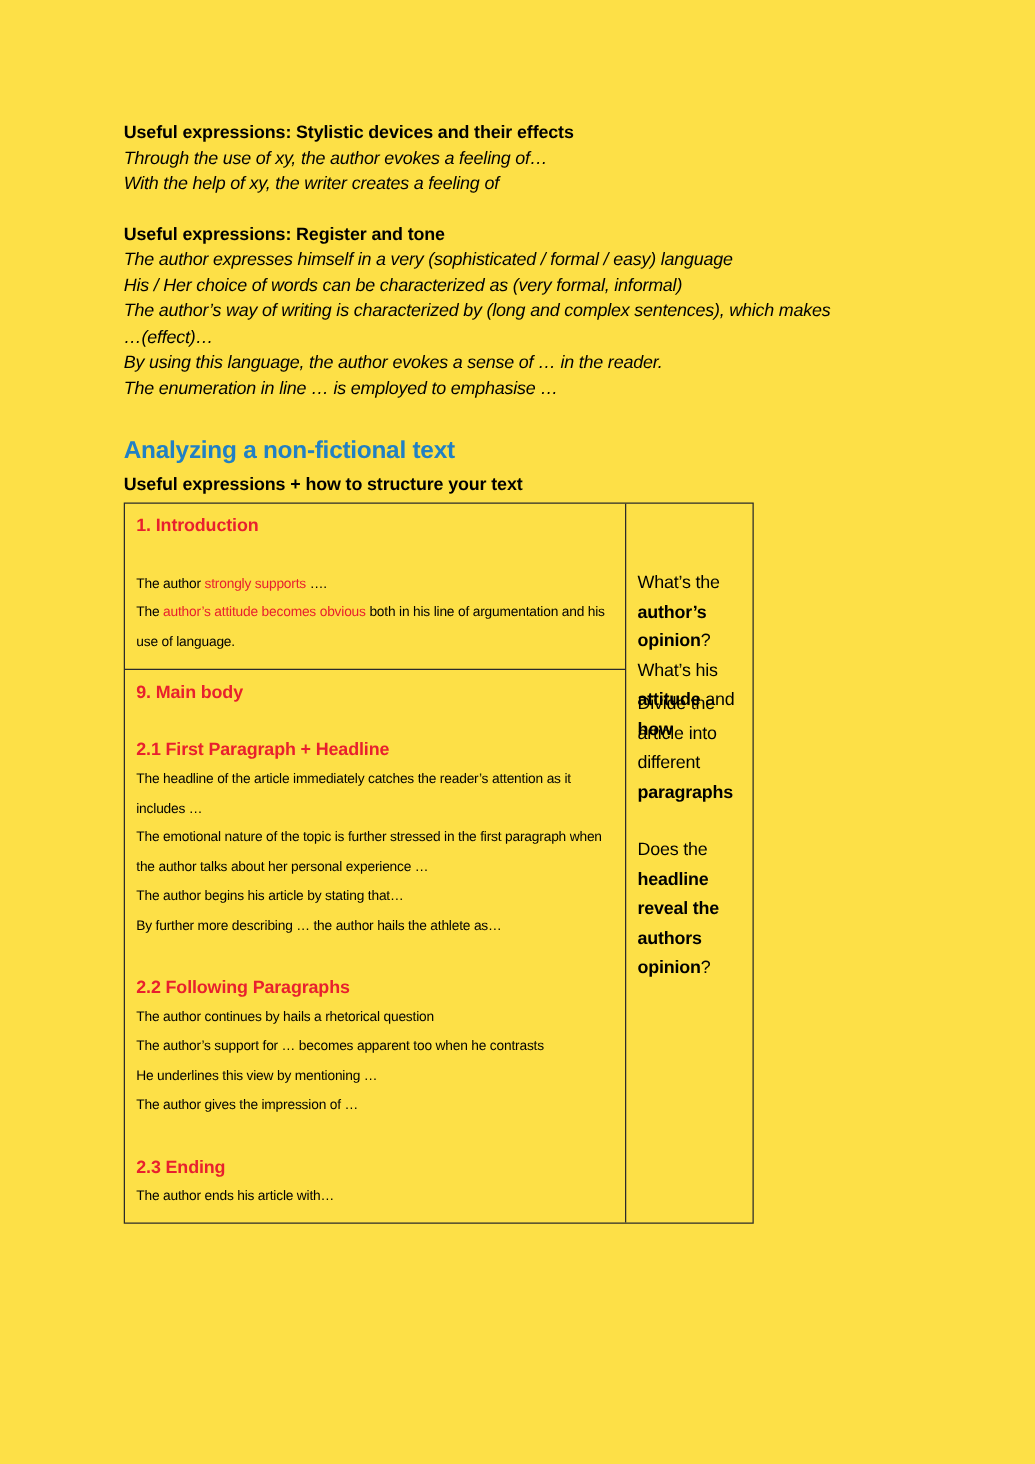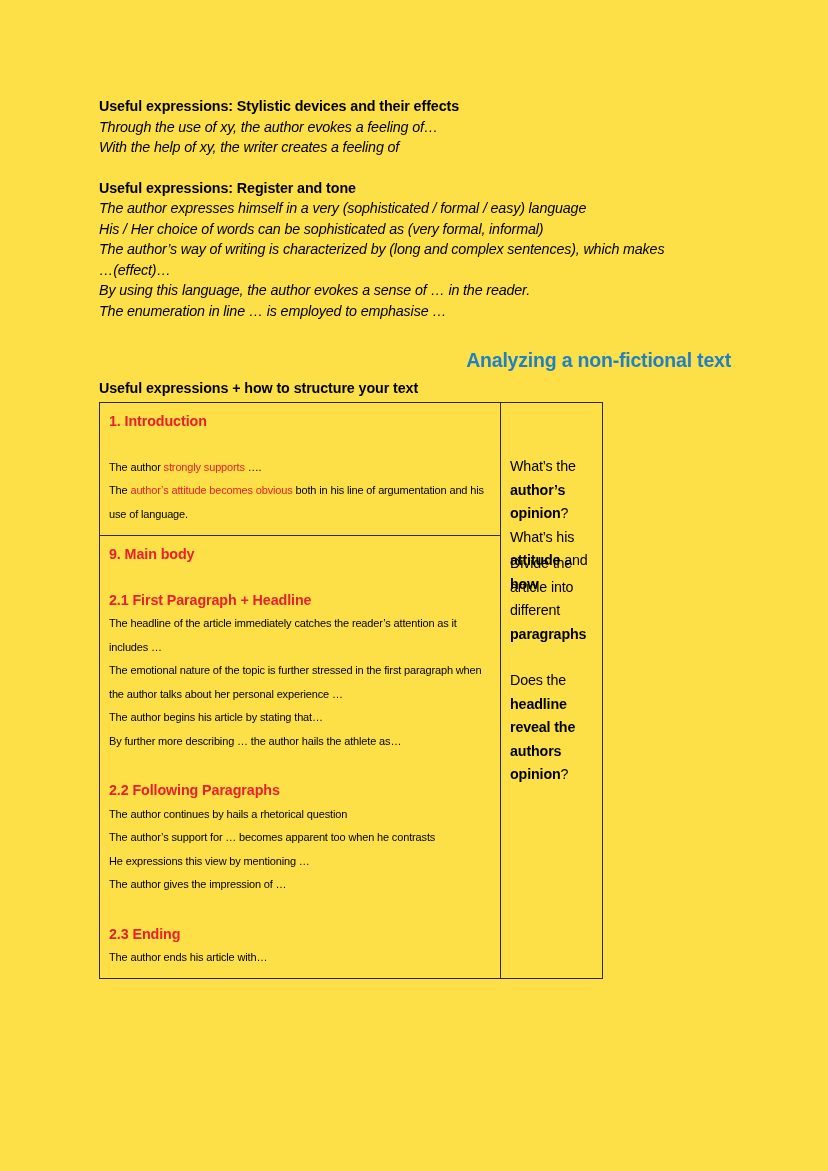--- a/index.html
+++ b/index.html
@@ -42,21 +42,21 @@
     font-style: italic;
     font-size: 14.3px;
     line-height: 20.5px;
     letter-spacing: -0.15px;
     white-space: nowrap;
   }
   .block-gap { height: 20px; }
 
   
   .doc-title {
-    text-align: right;
+    text-align: left;
     color: #2180C4;
     font-weight: bold;
     font-size: 19.5px;
     line-height: 26px;
     margin-top: 26px;
     letter-spacing: -0.2px;
   }
   .subtitle {
     font-weight: bold;
     font-size: 14.3px;
@@ -128,21 +128,21 @@
       <div class="expr-heading">Useful expressions: Stylistic devices and their effects</div>
       <div class="expr-line">Through the use of xy, the author evokes a feeling of…</div>
       <div class="expr-line">With the help of xy, the writer creates a feeling of</div>
     </div>
 
     <div class="block-gap"></div>
 
     <div class="expr-block">
       <div class="expr-heading">Useful expressions: Register and tone</div>
       <div class="expr-line">The author expresses himself in a very (sophisticated / formal / easy) language</div>
-      <div class="expr-line">His / Her choice of words can be sophisticated as (very formal, informal)</div>
+      <div class="expr-line">His / Her choice of words can be characterized as (very formal, informal)</div>
       <div class="expr-line">The author’s way of writing is characterized by (long and complex sentences), which makes</div>
       <div class="expr-line">…(effect)…</div>
       <div class="expr-line">By using this language, the author evokes a sense of … in the reader.</div>
       <div class="expr-line">The enumeration in line … is employed to emphasise …</div>
     </div>
 
     <div class="doc-title" style="color: rgb(33, 128, 196);">Analyzing a non-fictional text</div>
     <div class="subtitle">Useful expressions + how to structure your text</div>
 
     <div class="tbl">
@@ -165,21 +165,21 @@
           <div class="t-line">The headline of the article immediately catches the reader’s attention as it includes …</div>
           <div class="t-line">The emotional nature of the topic is further stressed in the first paragraph when the author talks about her personal experience …</div>
           <div class="t-line">The author begins his article by stating that…</div>
           <div class="t-line">By further more describing … the author hails the athlete as…</div>
 
           <div class="spacer-lg"></div>
 
           <div class="sec-head" style="color: rgb(232, 32, 46);">2.2 Following Paragraphs</div>
           <div class="t-line">The author continues by hails a rhetorical question</div>
           <div class="t-line">The author’s support for … becomes apparent too when he contrasts</div>
-          <div class="t-line">He expressions this view by mentioning …</div>
+          <div class="t-line">He underlines this view by mentioning …</div>
           <div class="t-line">The author gives the impression of …</div>
 
           <div class="spacer-lg"></div>
 
           <div class="sec-head" style="color: rgb(232, 32, 46);">2.3 Ending</div>
           <div class="t-line">The author ends his article with…</div>
         </div>
       </div>
 
       <div class="col-right">

